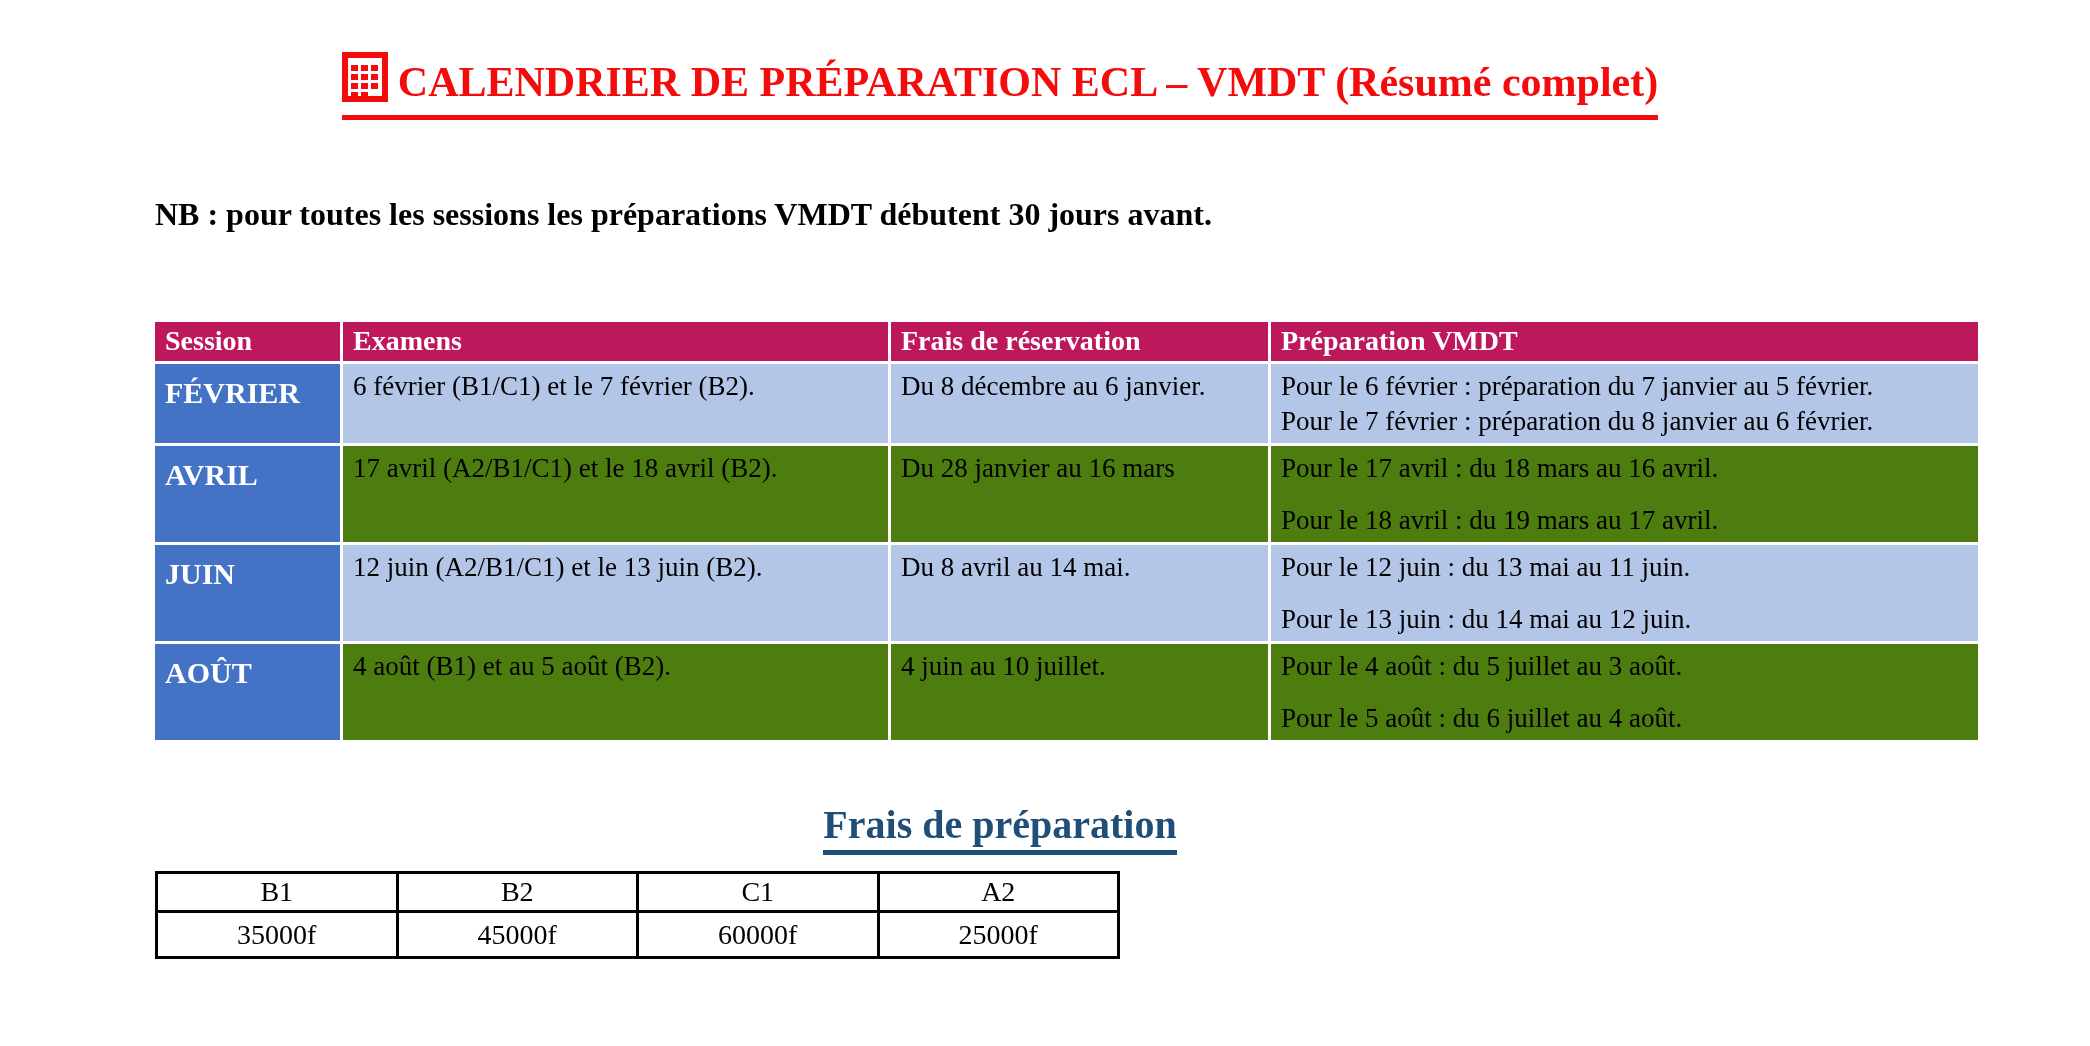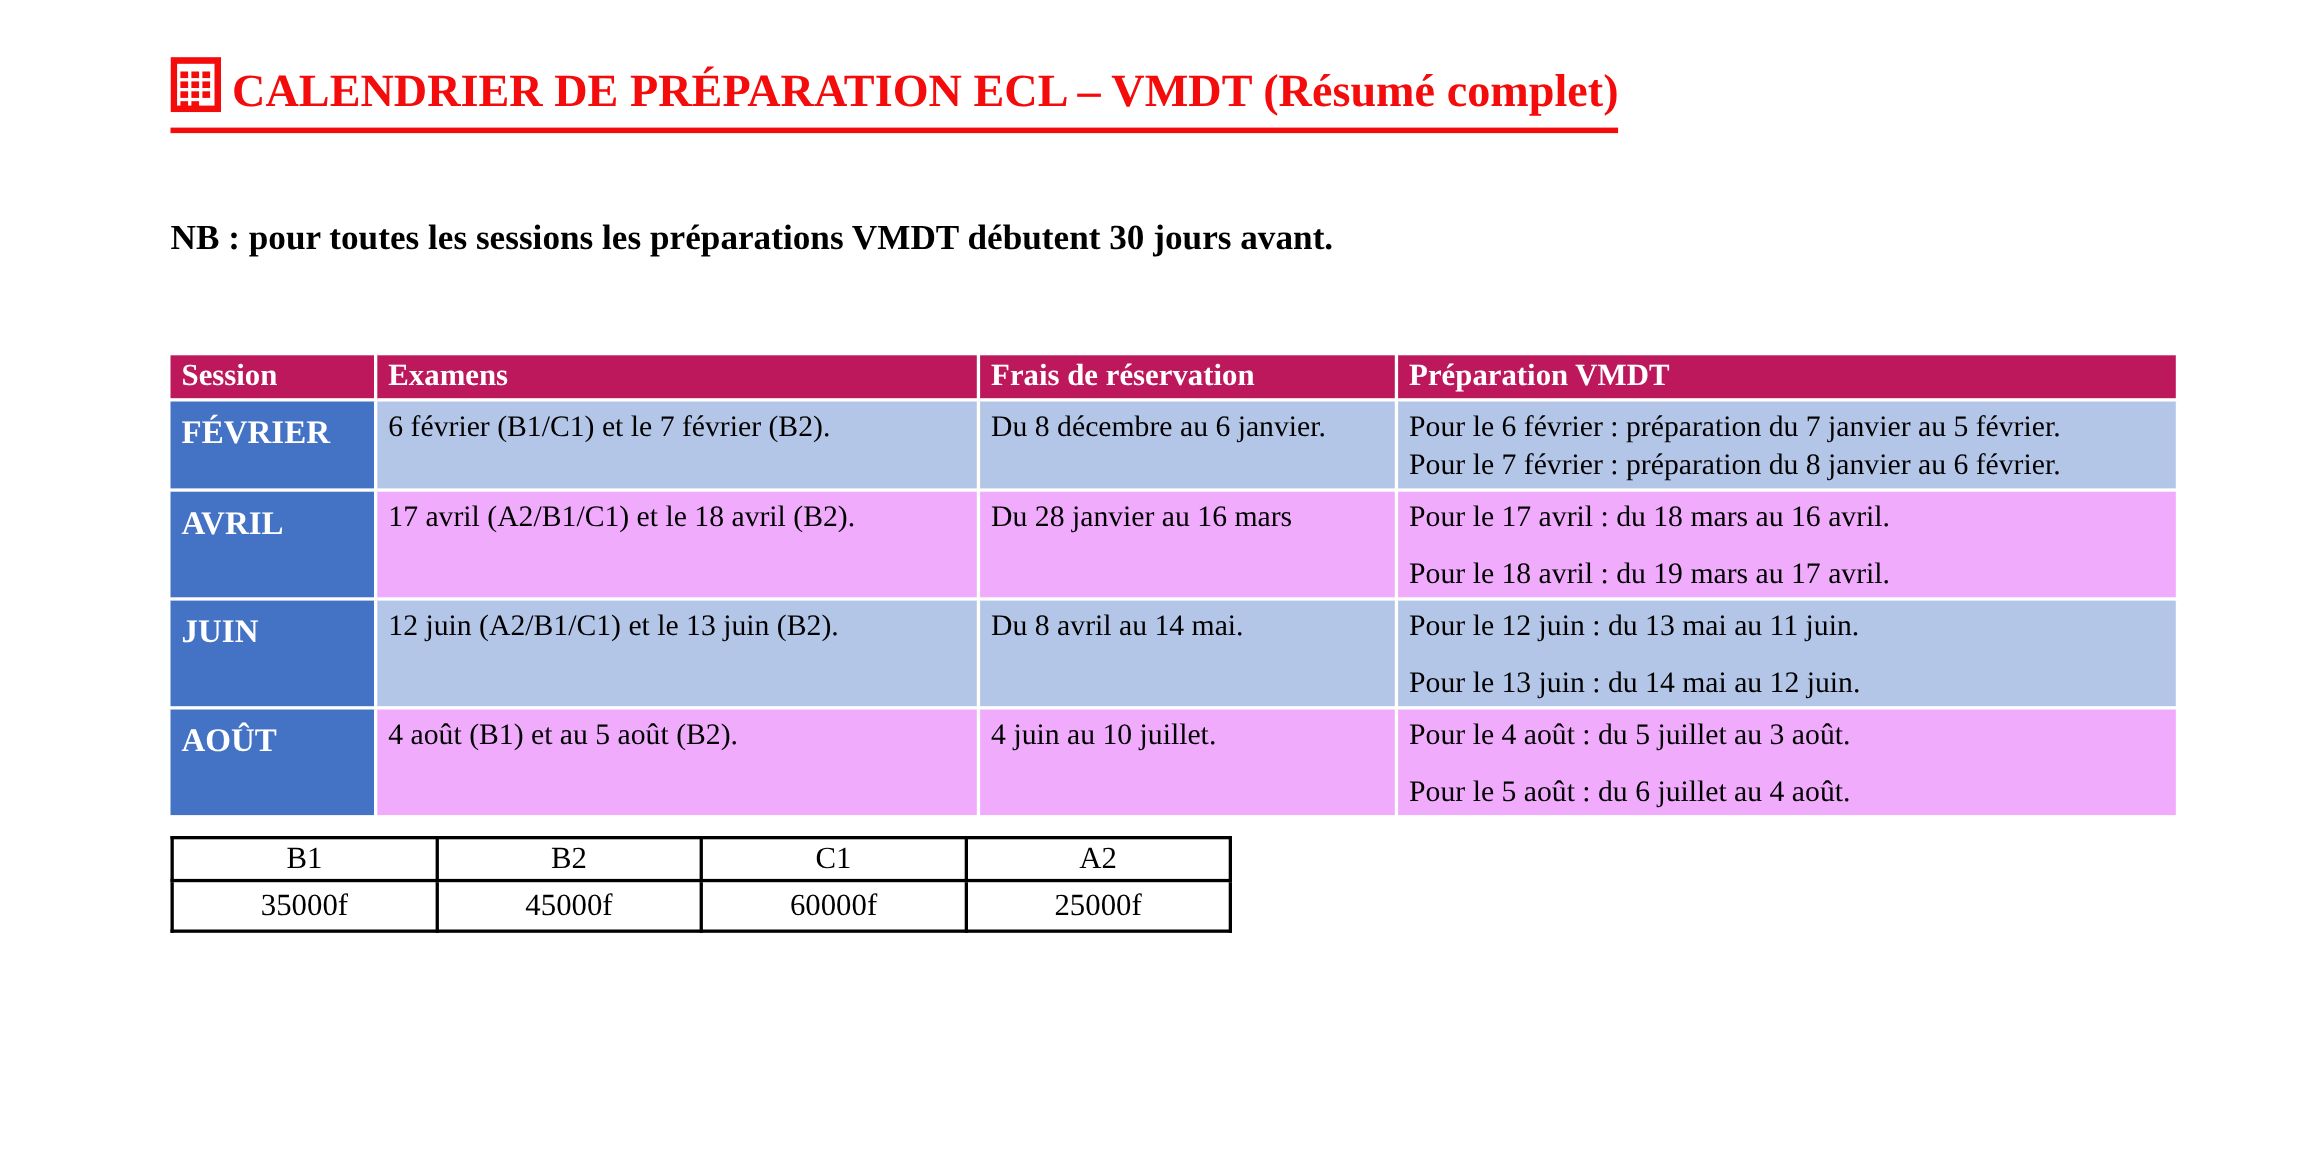--- a/index.html
+++ b/index.html
@@ -10,21 +10,21 @@
     font-family: "Liberation Serif", serif;
     color: #000000;
     overflow: hidden;
   }
   .page { width: 2090px; height: 1046px; position: relative; background: #ffffff; }
 
   
   .title-wrap {
     margin: 50px 0 0 155px;
     width: 1690px;
-    text-align: left;
+    text-align: center;
   }
   .doc-title {
     display: inline-block;
     font-size: 42px;
     font-weight: bold;
     color: #f40b0b;
     border-bottom: 5px solid #f40b0b;
     padding-bottom: 3px;
     white-space: nowrap;
   }
@@ -71,21 +71,21 @@
   }
   .cal-table td.session {
     background: #4472c4;
     color: #ffffff;
     font-weight: bold;
     font-size: 30px;
     padding-top: 12px;
   }
   .cal-table tbody tr { height: 75px; }
   .cal-table tr.row-dark  td.data { background: #b4c6e7; }
-  .cal-table tr.row-light td.data { background: #f0abfc; }
+  .cal-table tr.row-light td.data { background: #4d7c0f; }
   .cal-table td.data { line-height: 35px; padding-top: 5px; }
   .prep-line { line-height: 35px; }
   td.prep.spaced .prep-line + .prep-line { margin-top: 17px; }
 
   
   .fees-heading-wrap {
     margin: 58px 0 0 155px;
     width: 1690px;
     text-align: center;
   }
@@ -186,20 +186,23 @@
         <td class="data">4 août (B1) et au 5 août (B2).</td>
         <td class="data">4 juin au 10 juillet.</td>
         <td class="data prep spaced">
           <div class="prep-line">Pour le 4 août : du 5 juillet au 3 août.</div>
           <div class="prep-line">Pour le 5 août : du 6 juillet au 4 août.</div>
         </td>
       </tr>
     </tbody>
   </table>
 
+  <div class="fees-heading-wrap">
+    <h2 class="fees-heading">Frais de préparation</h2>
+  </div>
 
   <table class="fees-table">
     <tbody>
       <tr class="fee-headers">
         <td>B1</td>
         <td>B2</td>
         <td>C1</td>
         <td>A2</td>
       </tr>
       <tr class="fee-values">

